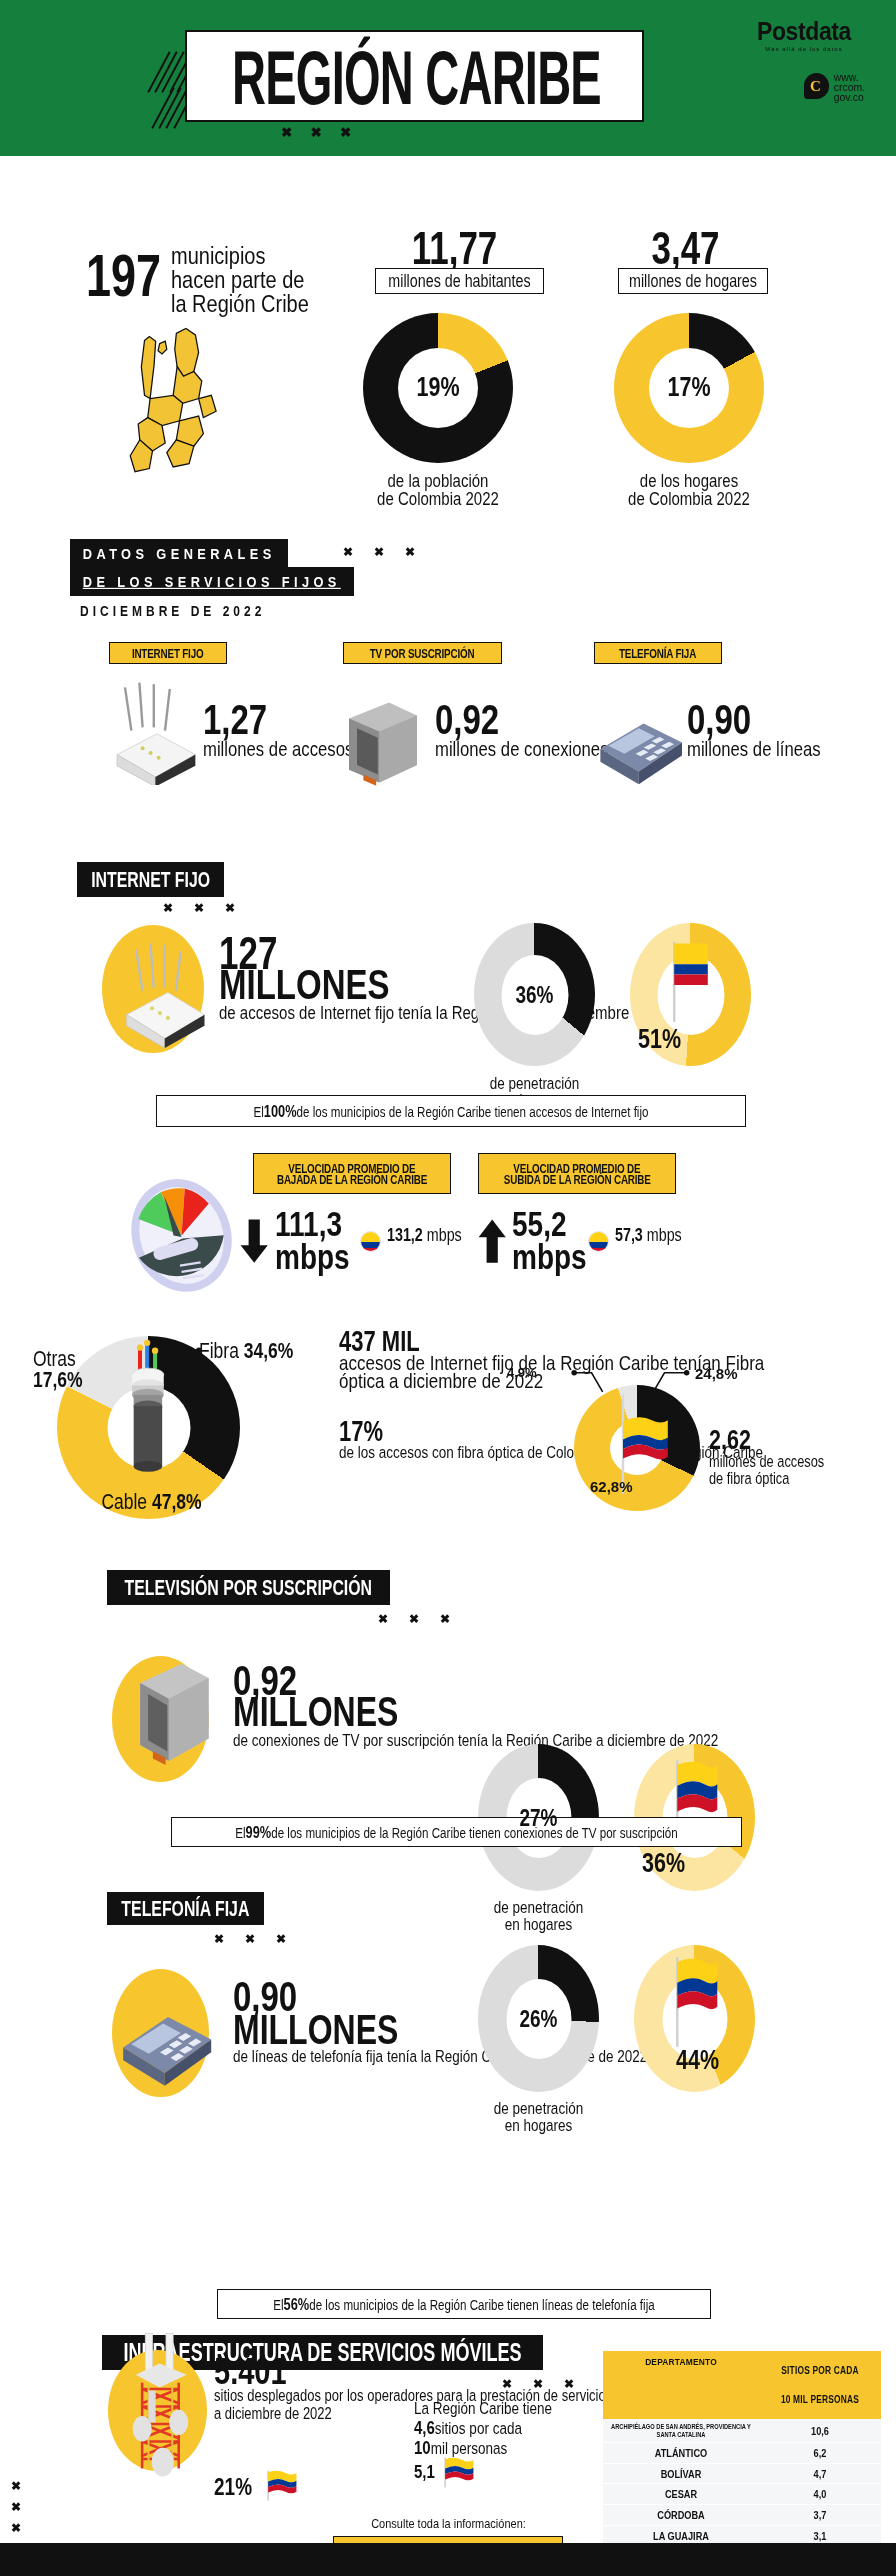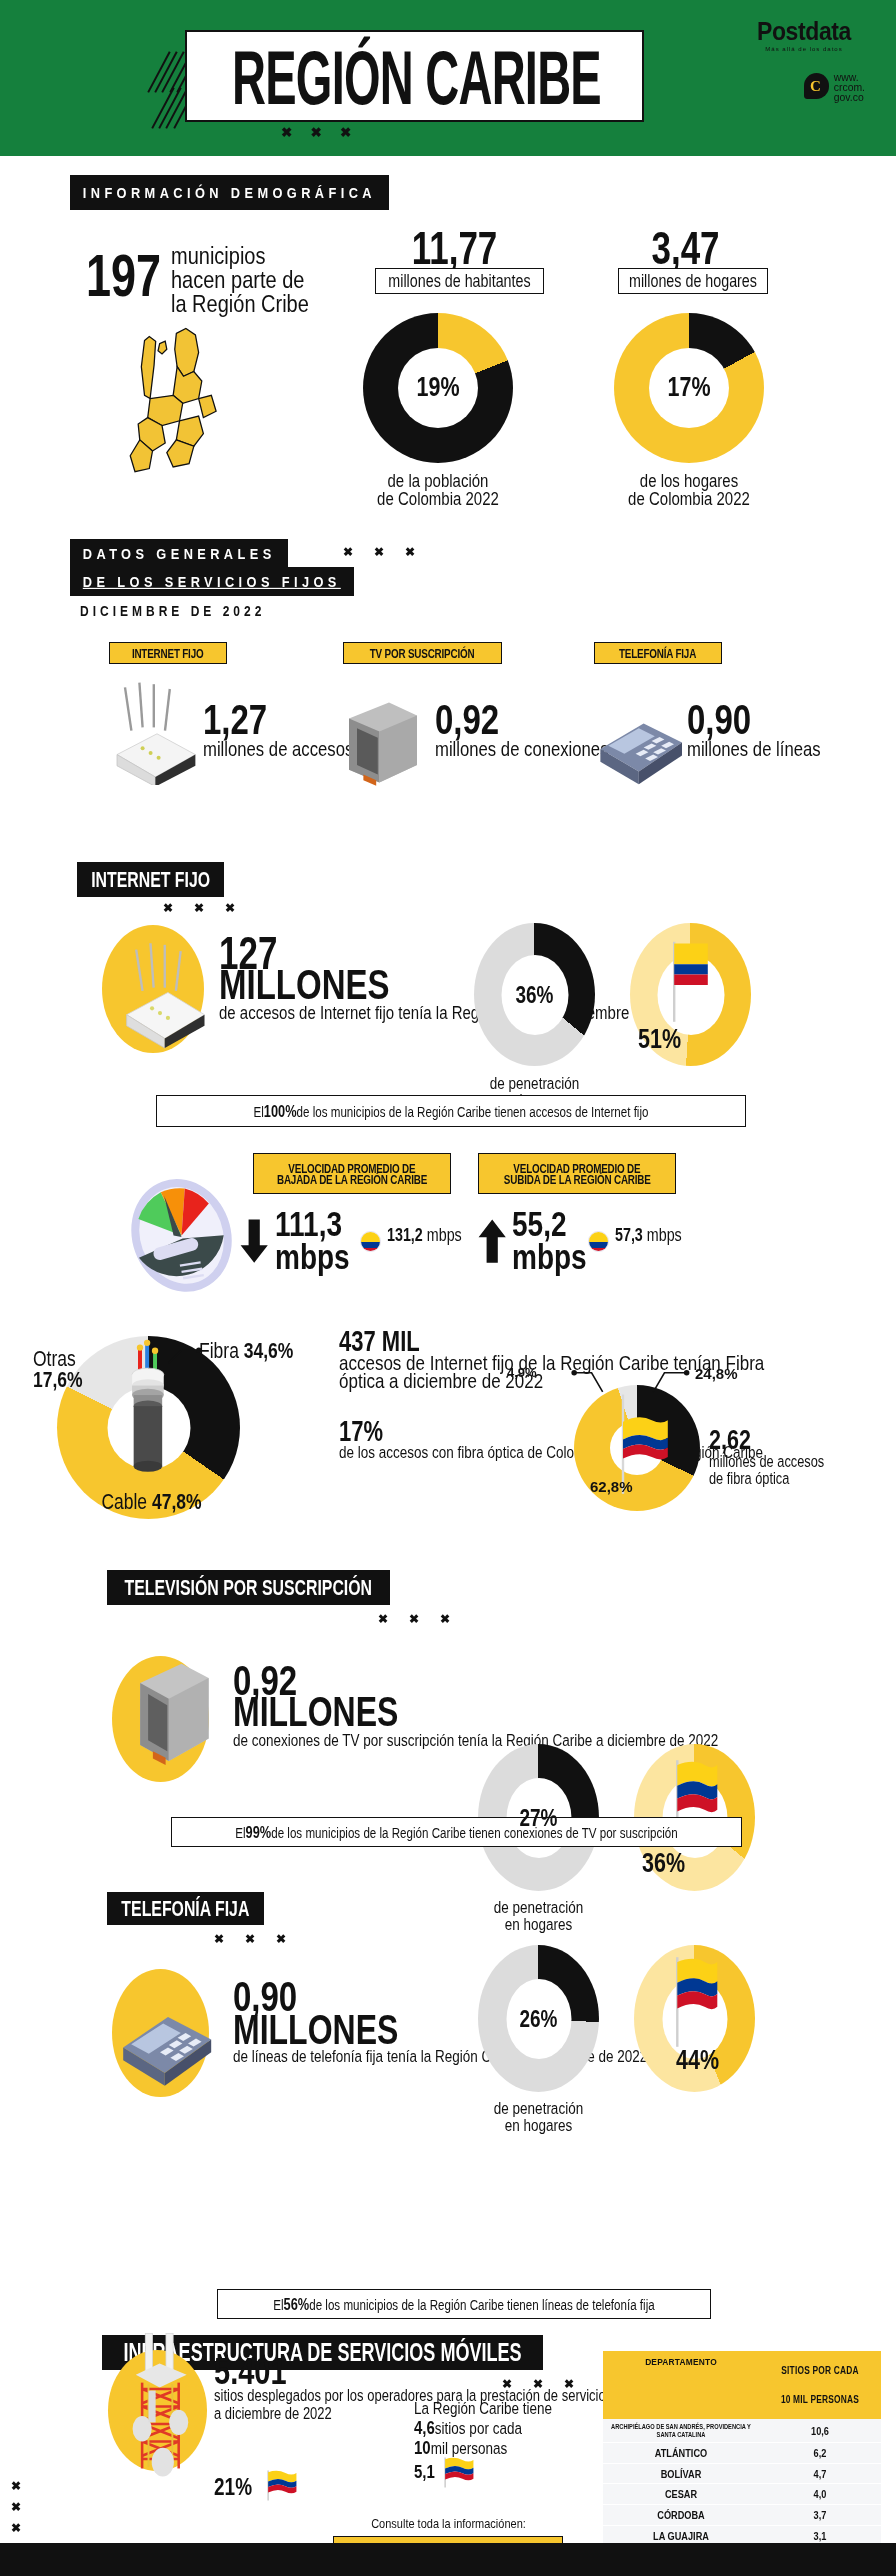--- a/index.html
+++ b/index.html
@@ -148,23 +148,20 @@
           <div class="c">C</div>
       </div>
       <div class="brand-url">
         <div>www.</div>
         <div>crcom.</div>
         <div>gov.co</div>
       </div>
     </div>
   </div>
 
-  <div class="band" style="left:70px; top:175px; height:35px;">
-    <span>INFORMACIÓN DEMOGRÁFICA</span>
-  </div>
 
   <div class="txt" style="left:86px; top:251px; font-size:45px; font-weight:bold; transform:scaleY(1.3);">197</div>
   <div class="txt" style="left:171px; top:243px; font-size:20px; line-height:24px; font-weight:500;">
     <div class="cond">municipios</div><br>
     <div class="cond">hacen parte de</div><br>
     <div class="cond">la Región Cribe</div>
   </div>
 
   <svg style="position:absolute;left:100px;top:319px;" width="167" height="167" viewBox="0 0 210 210">
     <g fill="#F2C335" stroke="#111" stroke-width="1.6">

